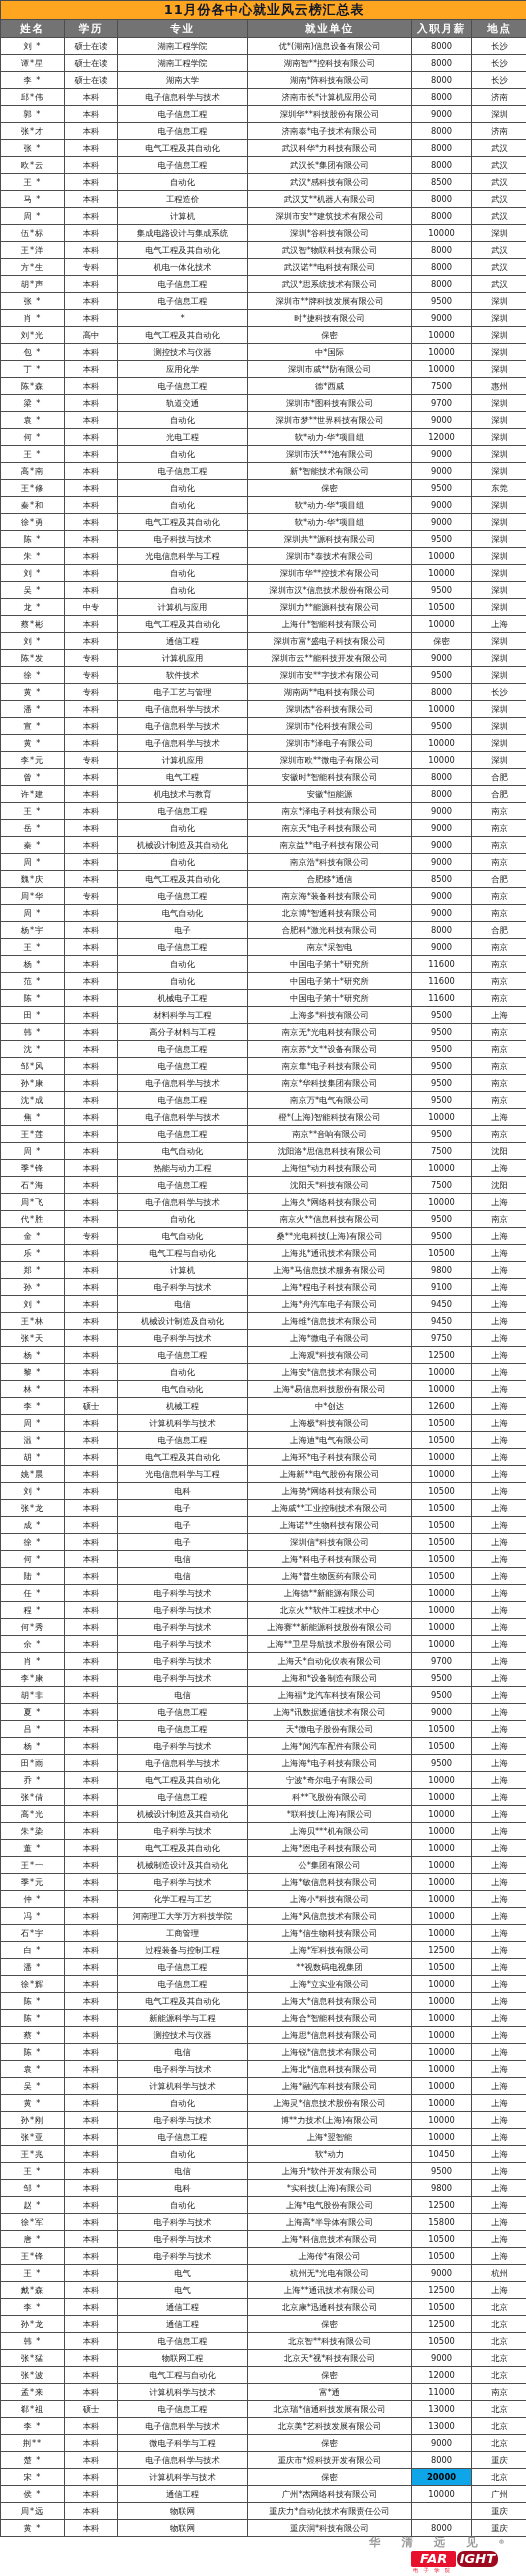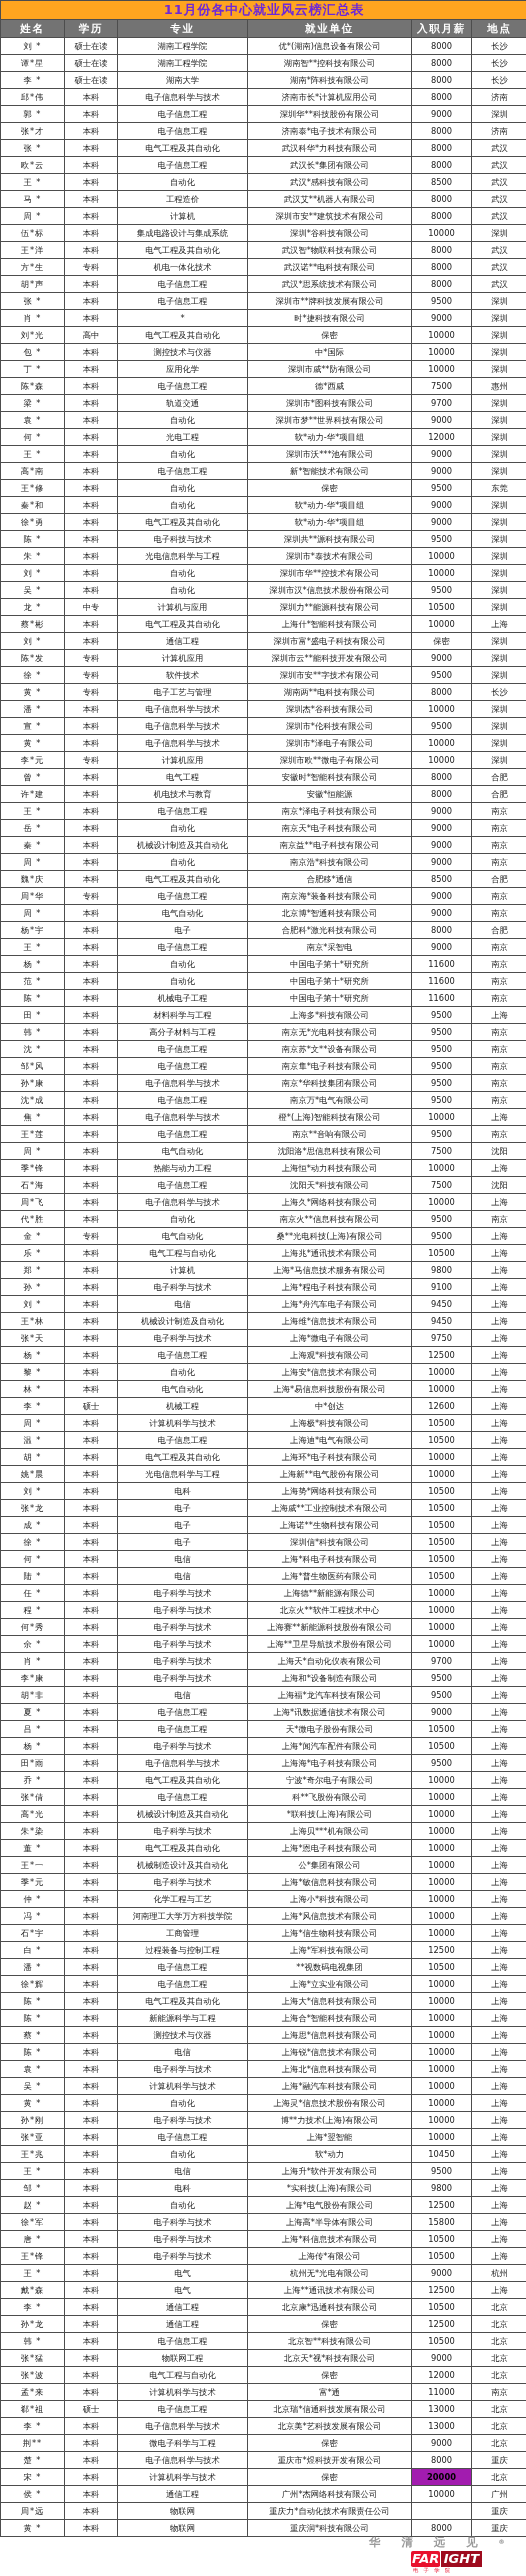--- a/index.html
+++ b/index.html
@@ -1,42 +1,42 @@
 <!DOCTYPE html>
 <html style="font-size:14px"><head>
 <meta charset="utf-8">
 <style>
   html,body{margin:0;padding:0;background:#fff;}
   #page{position:relative;width:527px;height:2576px;overflow:hidden;
         font-family:"DejaVu Sans",sans-serif;background:#fff;}
   table{width:527px;table-layout:fixed;border-collapse:collapse;}
   th,td{border:0.9px solid #4d4d4d;text-align:center;vertical-align:middle;
         padding:0 0.9px;overflow:hidden;white-space:nowrap;font-weight:normal;}
-  tr.title-row th{height:18.4px;background:#FFA51F;color:#6d28d9;
+  tr.title-row th{height:18.4px;background:#FFA51F;color:#0f172a;
         font-size:13px;font-weight:bold;letter-spacing:0.9px;}
   tr.header-row th{height:16.7px;background:#737373;color:#fff;
         font-size:10.5px;font-weight:bold;letter-spacing:1.8px;}
   tbody tr{height:17px;}
   tbody td{font-size:8.3px;color:#1a1a1a;}
   td.c-name{letter-spacing:0.9px;}
   td.c-salary{font-size:8.3px;}
-  td.hl{background:#a21caf;color:#000;font-weight:bold;margin-left:25px;}
+  td.hl{background:#0ea5e9;color:#000;font-weight:bold;margin-left:25px;}
   
   #wm{position:absolute;left:369px;top:2536px;width:158px;height:40px;
       pointer-events:none;}
   #wm .grayline{color:#9b9b9b;font-size:11.4px;font-weight:bold;
       letter-spacing:21px;white-space:nowrap;line-height:12.3px;}
   #wm .reg{font-size:6.1px;color:#8a8a8a;letter-spacing:0;vertical-align:top;}
   #wm .logo{position:absolute;left:42px;top:14px;white-space:nowrap;}
   #wm .logo .far{display:inline-block;background:#E8112D;color:#fff;
       font-style:italic;font-weight:bold;font-size:13px;line-height:16px;
-      padding:0 1px;border-radius:1.8px;letter-spacing:0;}
+      padding:0 9px;border-radius:1.8px;letter-spacing:0;}
   #wm .logo .ight{display:inline-block;background:#9E0B1E;color:#fff;
       font-style:italic;font-weight:bold;font-size:13px;line-height:16px;
-      padding:0 2.6px;border-radius:0;letter-spacing:0;margin-left:0.9px;}
+      padding:0 2.6px;border-radius:7px;letter-spacing:0;margin-left:0.9px;}
   #wm .sub{position:absolute;left:44px;top:31px;color:#E8112D;
       font-size:5.3px;letter-spacing:5.3px;white-space:nowrap;}
 </style>
 </head>
 <body>
 
 <div id="page">
   <table>
     <colgroup>
       <col style="width:64px">

